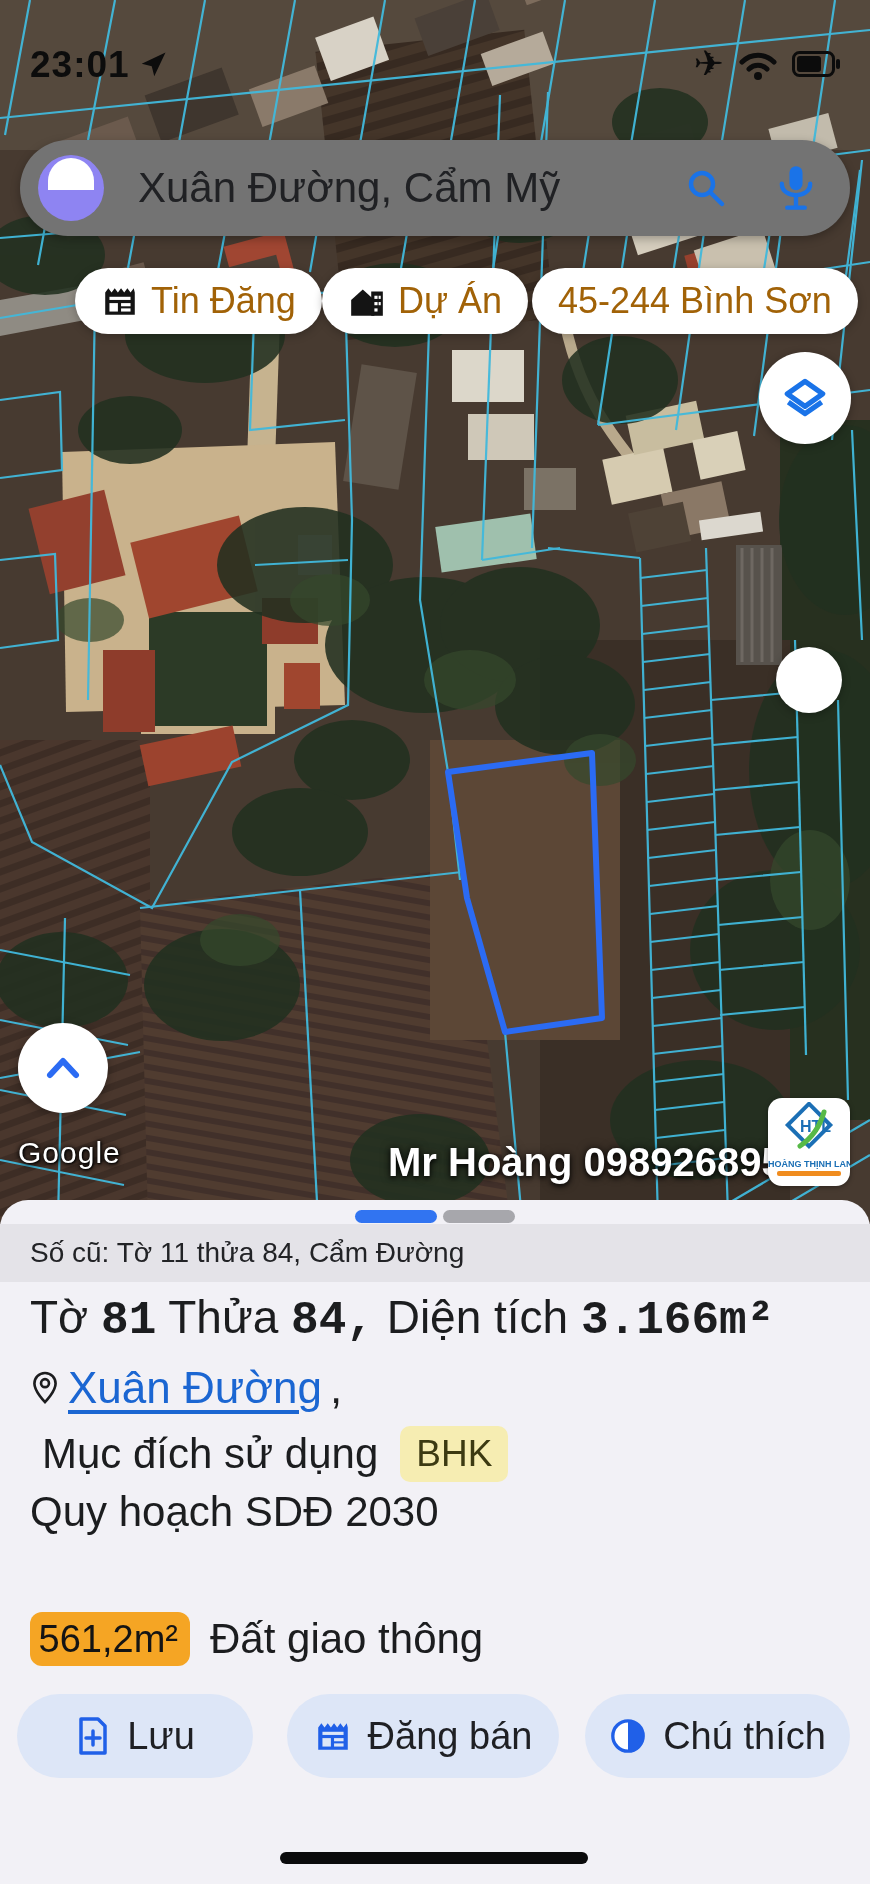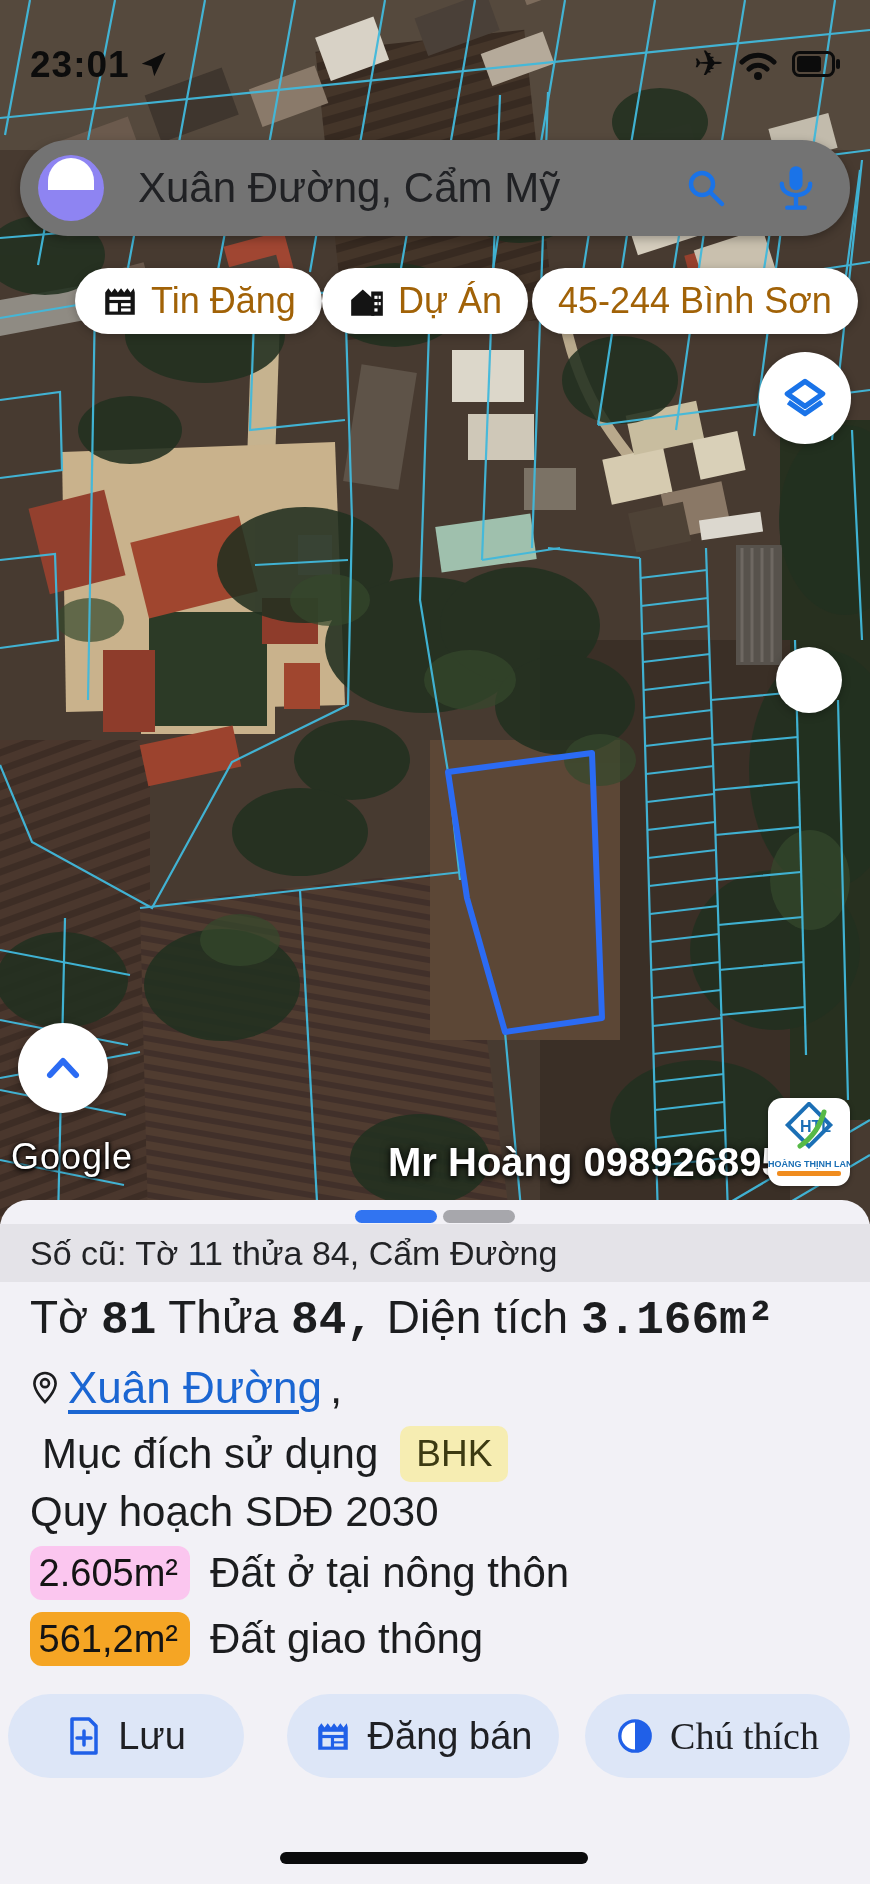--- a/index.html
+++ b/index.html
@@ -35,55 +35,55 @@
     font-size:36px;color:#a16207;white-space:nowrap;gap:12px;
   }
   .chip1{left:75px;} .chip2{left:322px;} .chip3{left:532px;}
   
   .fab{position:absolute;background:#fff;border-radius:50%;z-index:25;
     display:flex;align-items:center;justify-content:center;box-shadow:0 2px 8px rgba(0,0,0,.3);}
   .fab-layers{left:759px;top:352px;width:92px;height:92px;}
   .fab-blank{left:776px;top:647px;width:66px;height:66px;}
   .fab-up{left:18px;top:1023px;width:90px;height:90px;}
   
-  .google-logo{position:absolute;left:11px;top:1136px;z-index:20;font-size:36px;font-weight:500;
+  .google-logo{position:absolute;left:18px;top:1136px;z-index:20;font-size:30px;font-weight:500;
     color:#fff;letter-spacing:1px;
     text-shadow:0 0 4px rgba(0,0,0,.9),0 2px 6px rgba(0,0,0,.8),1px 1px 2px rgba(0,0,0,.9);}
   .watermark{position:absolute;left:388px;top:1140px;z-index:20;font-size:40px;font-weight:700;color:#fff;
     white-space:nowrap;text-shadow:0 2px 5px rgba(0,0,0,.85),0 0 10px rgba(0,0,0,.6);}
   .brand-logo{position:absolute;left:768px;top:1098px;width:82px;height:88px;background:#fff;
     border-radius:14px;z-index:20;overflow:hidden;text-align:center;box-shadow:0 1px 5px rgba(0,0,0,.4);}
   .brand-name{font-size:9px;font-weight:700;color:#1b6fb5;line-height:10px;margin-top:1px;white-space:nowrap;}
   .brand-bar{width:64px;height:5px;background:#f08c1e;border-radius:2px;margin:2px auto 0;}
   
   .sheet{position:absolute;left:0;top:1200px;width:870px;height:684px;background:#f2f1f6;
     border-radius:28px 28px 0 0;z-index:40;}
   .handle{position:absolute;top:10px;height:13px;border-radius:7px;}
   .handle-blue{left:355px;width:82px;background:#3174f1;}
   .handle-gray{left:443px;width:72px;background:#a7a7ac;}
   .band{position:absolute;top:24px;left:0;width:870px;height:58px;background:#e4e3e8;
-    line-height:58px;padding-left:30px;box-sizing:border-box;font-size:34px;color:#222326;white-space:nowrap;}
+    line-height:58px;padding-left:30px;box-sizing:border-box;font-size:28px;color:#222326;white-space:nowrap;}
   .row2{position:absolute;top:90px;left:30px;font-size:46px;color:#1c1d1f;white-space:nowrap;}
   .row2 b{font-weight:700;font-family:Liberation Mono, monospace;}
   .rowloc{position:absolute;top:160px;left:30px;height:56px;display:flex;align-items:center;gap:8px;
     font-size:44px;color:#1c1d1f;}
   .rowloc a{color:#1b66d2;text-decoration:underline;text-underline-offset:7px;}
   .rowpurpose{position:absolute;top:226px;left:42px;display:flex;align-items:center;gap:22px;
     font-size:42px;color:#1c1d1f;}
   .bhk{background:#f6edb2;color:#3c3a12;border-radius:10px;padding:7px 16px;font-size:37px;}
   .rowplan{position:absolute;top:288px;left:30px;font-size:42px;color:#1c1d1f;}
   .zone{position:absolute;left:30px;display:flex;align-items:center;gap:20px;font-size:42px;color:#1c1d1f;}
   .zone1{top:346px;} .zone2{top:412px;}
   .zbadge{width:160px;height:54px;border-radius:12px;font-size:38px;color:#141414;
     display:flex;align-items:center;justify-content:flex-end;padding-right:12px;box-sizing:border-box;}
   .zb-pink{background:#fbc6ef;} .zb-orange{background:#f5a524;}
   .btnrow{position:absolute;top:494px;left:0;width:870px;height:84px;}
   .pillbtn{position:absolute;top:0;height:84px;background:#dde6f7;border-radius:42px;
     display:flex;align-items:center;justify-content:center;gap:16px;font-size:38px;color:#1f2024;}
-  .btn1{left:8px;width:236px;align-items:center;} .btn2{left:287px;width:272px;} .btn3{left:585px;width:265px;font-family:Liberation Serif, serif;}
+  .btn1{left:17px;width:236px;align-items:center;} .btn2{left:287px;width:272px;} .btn3{left:585px;width:265px;}
   .homebar{position:absolute;top:652px;left:280px;width:308px;height:12px;border-radius:6px;background:#0b0b0c;}
   svg{display:block;}
 </style>
 </head>
 <body>
 
 <div class="phone">
 
   <svg class="abs" style="left:0;top:0;z-index:1;" width="870" height="1220" viewBox="0 0 870 1220">
     <defs>
@@ -358,24 +358,20 @@
         <span>,</span>
     </div>
 
     <div class="rowpurpose">
       <span>Mục đích sử dụng</span>
       <span class="bhk">BHK</span>
     </div>
 
     <div class="rowplan">Quy hoạch SDĐ 2030</div>
 
-    <div class="zone zone1">
-      <span class="zbadge zb-pink">2.605m²</span>
-      <span>Đất ở tại nông thôn</span>
-    </div>
     <div class="zone zone2">
       <span class="zbadge zb-orange">561,2m²</span>
       <span>Đất giao thông</span>
     </div>
 
     <div class="btnrow">
       <div class="pillbtn btn1">
         <span>
           <svg width="36" height="42" viewBox="0 0 34 42">
             <path d="M5,4 L22,4 L29,11 L29,38 L5,38 Z" fill="none" stroke="#2060e8" stroke-width="3.5" stroke-linejoin="round"></path>

